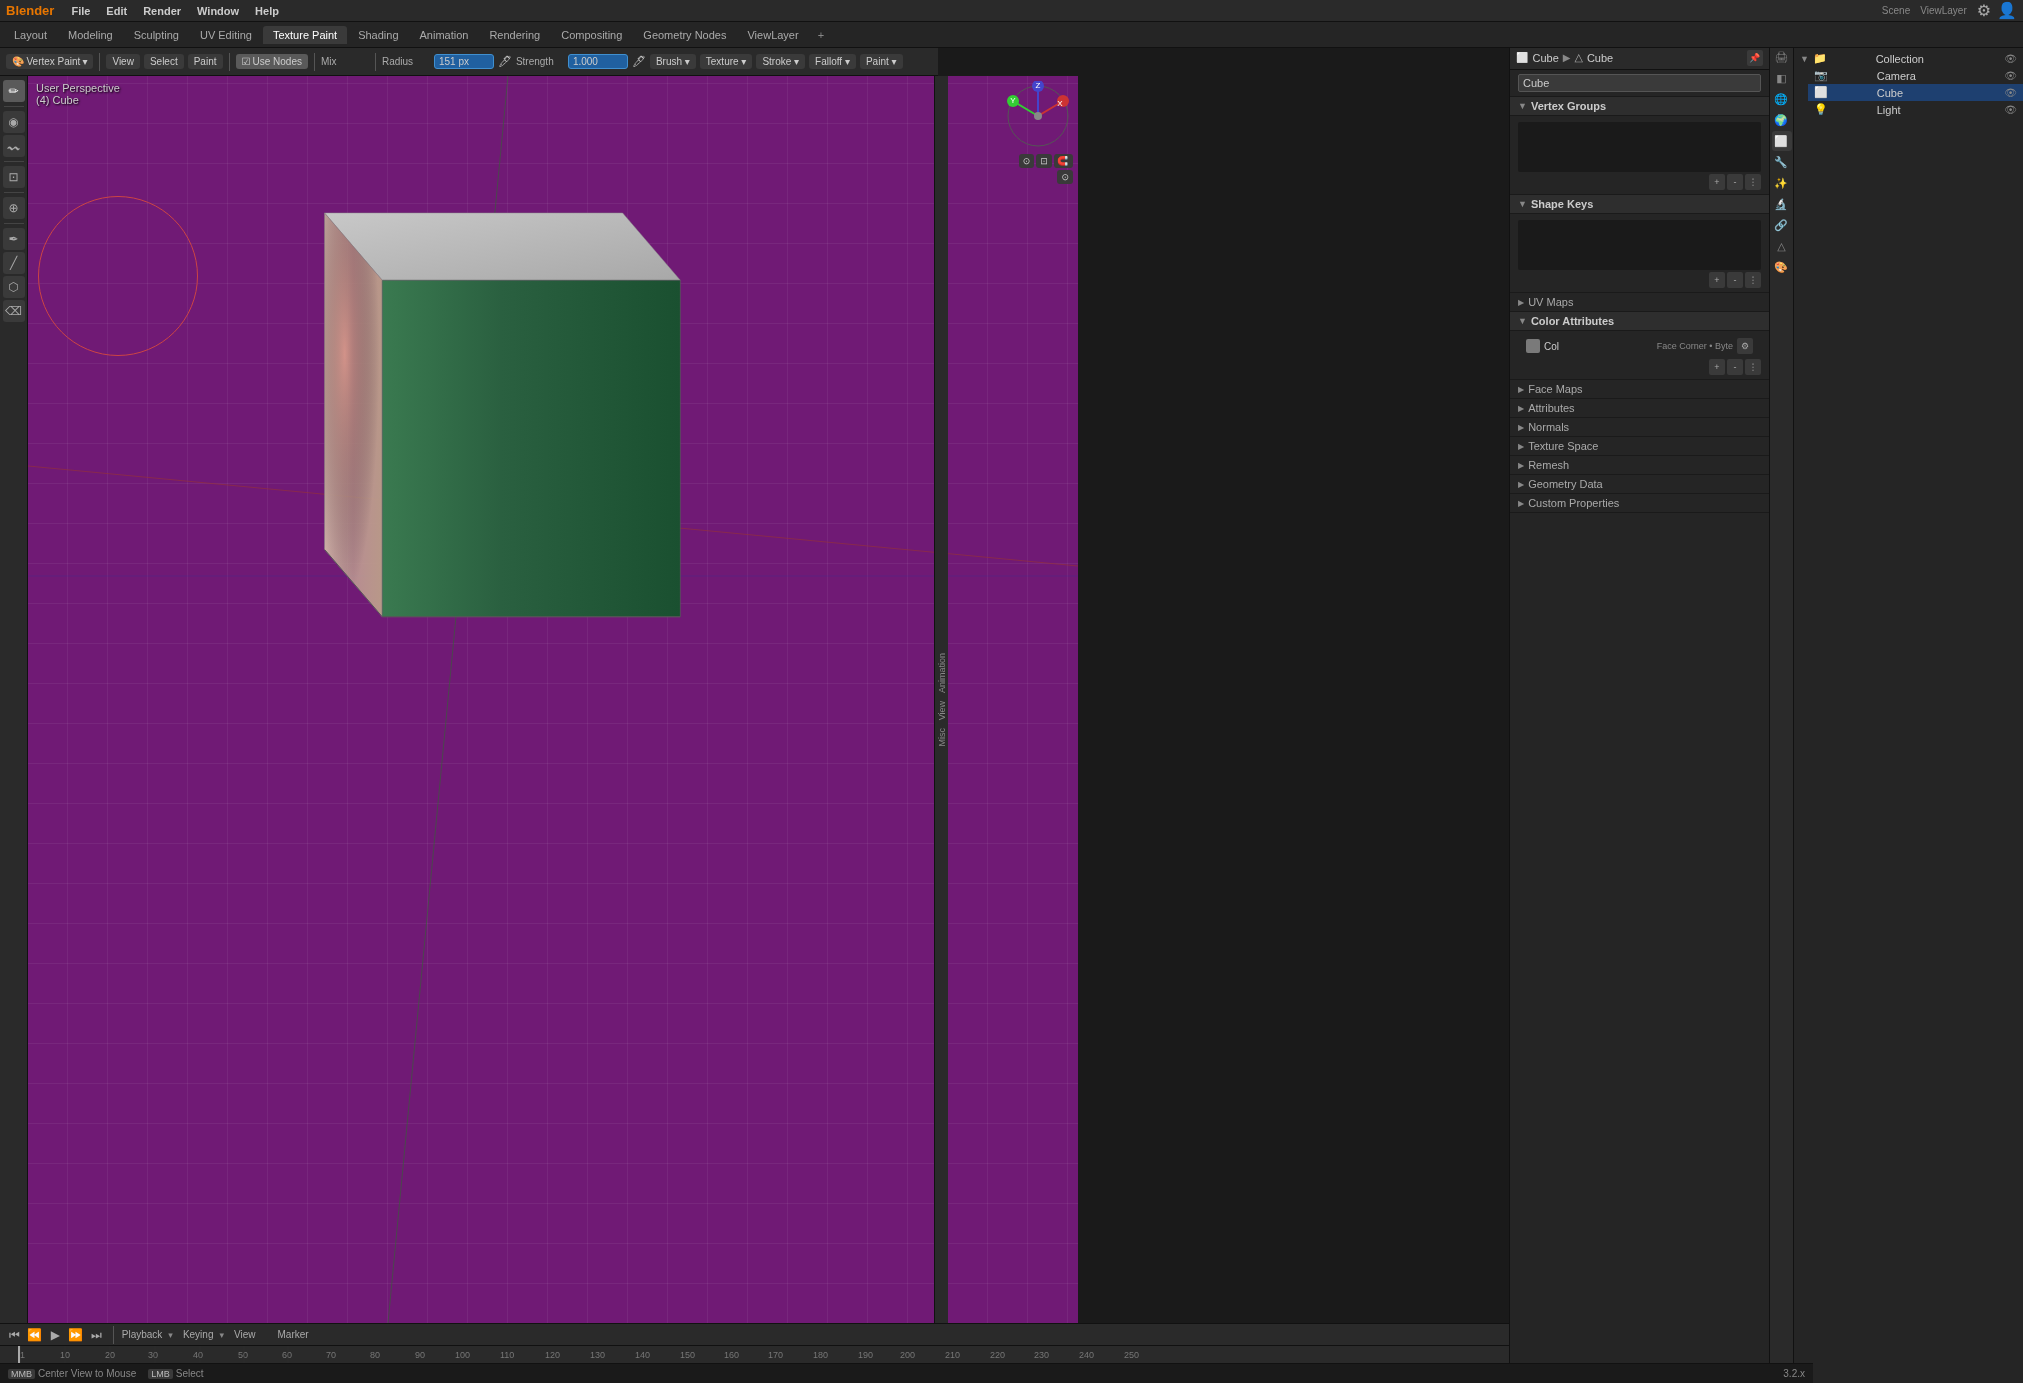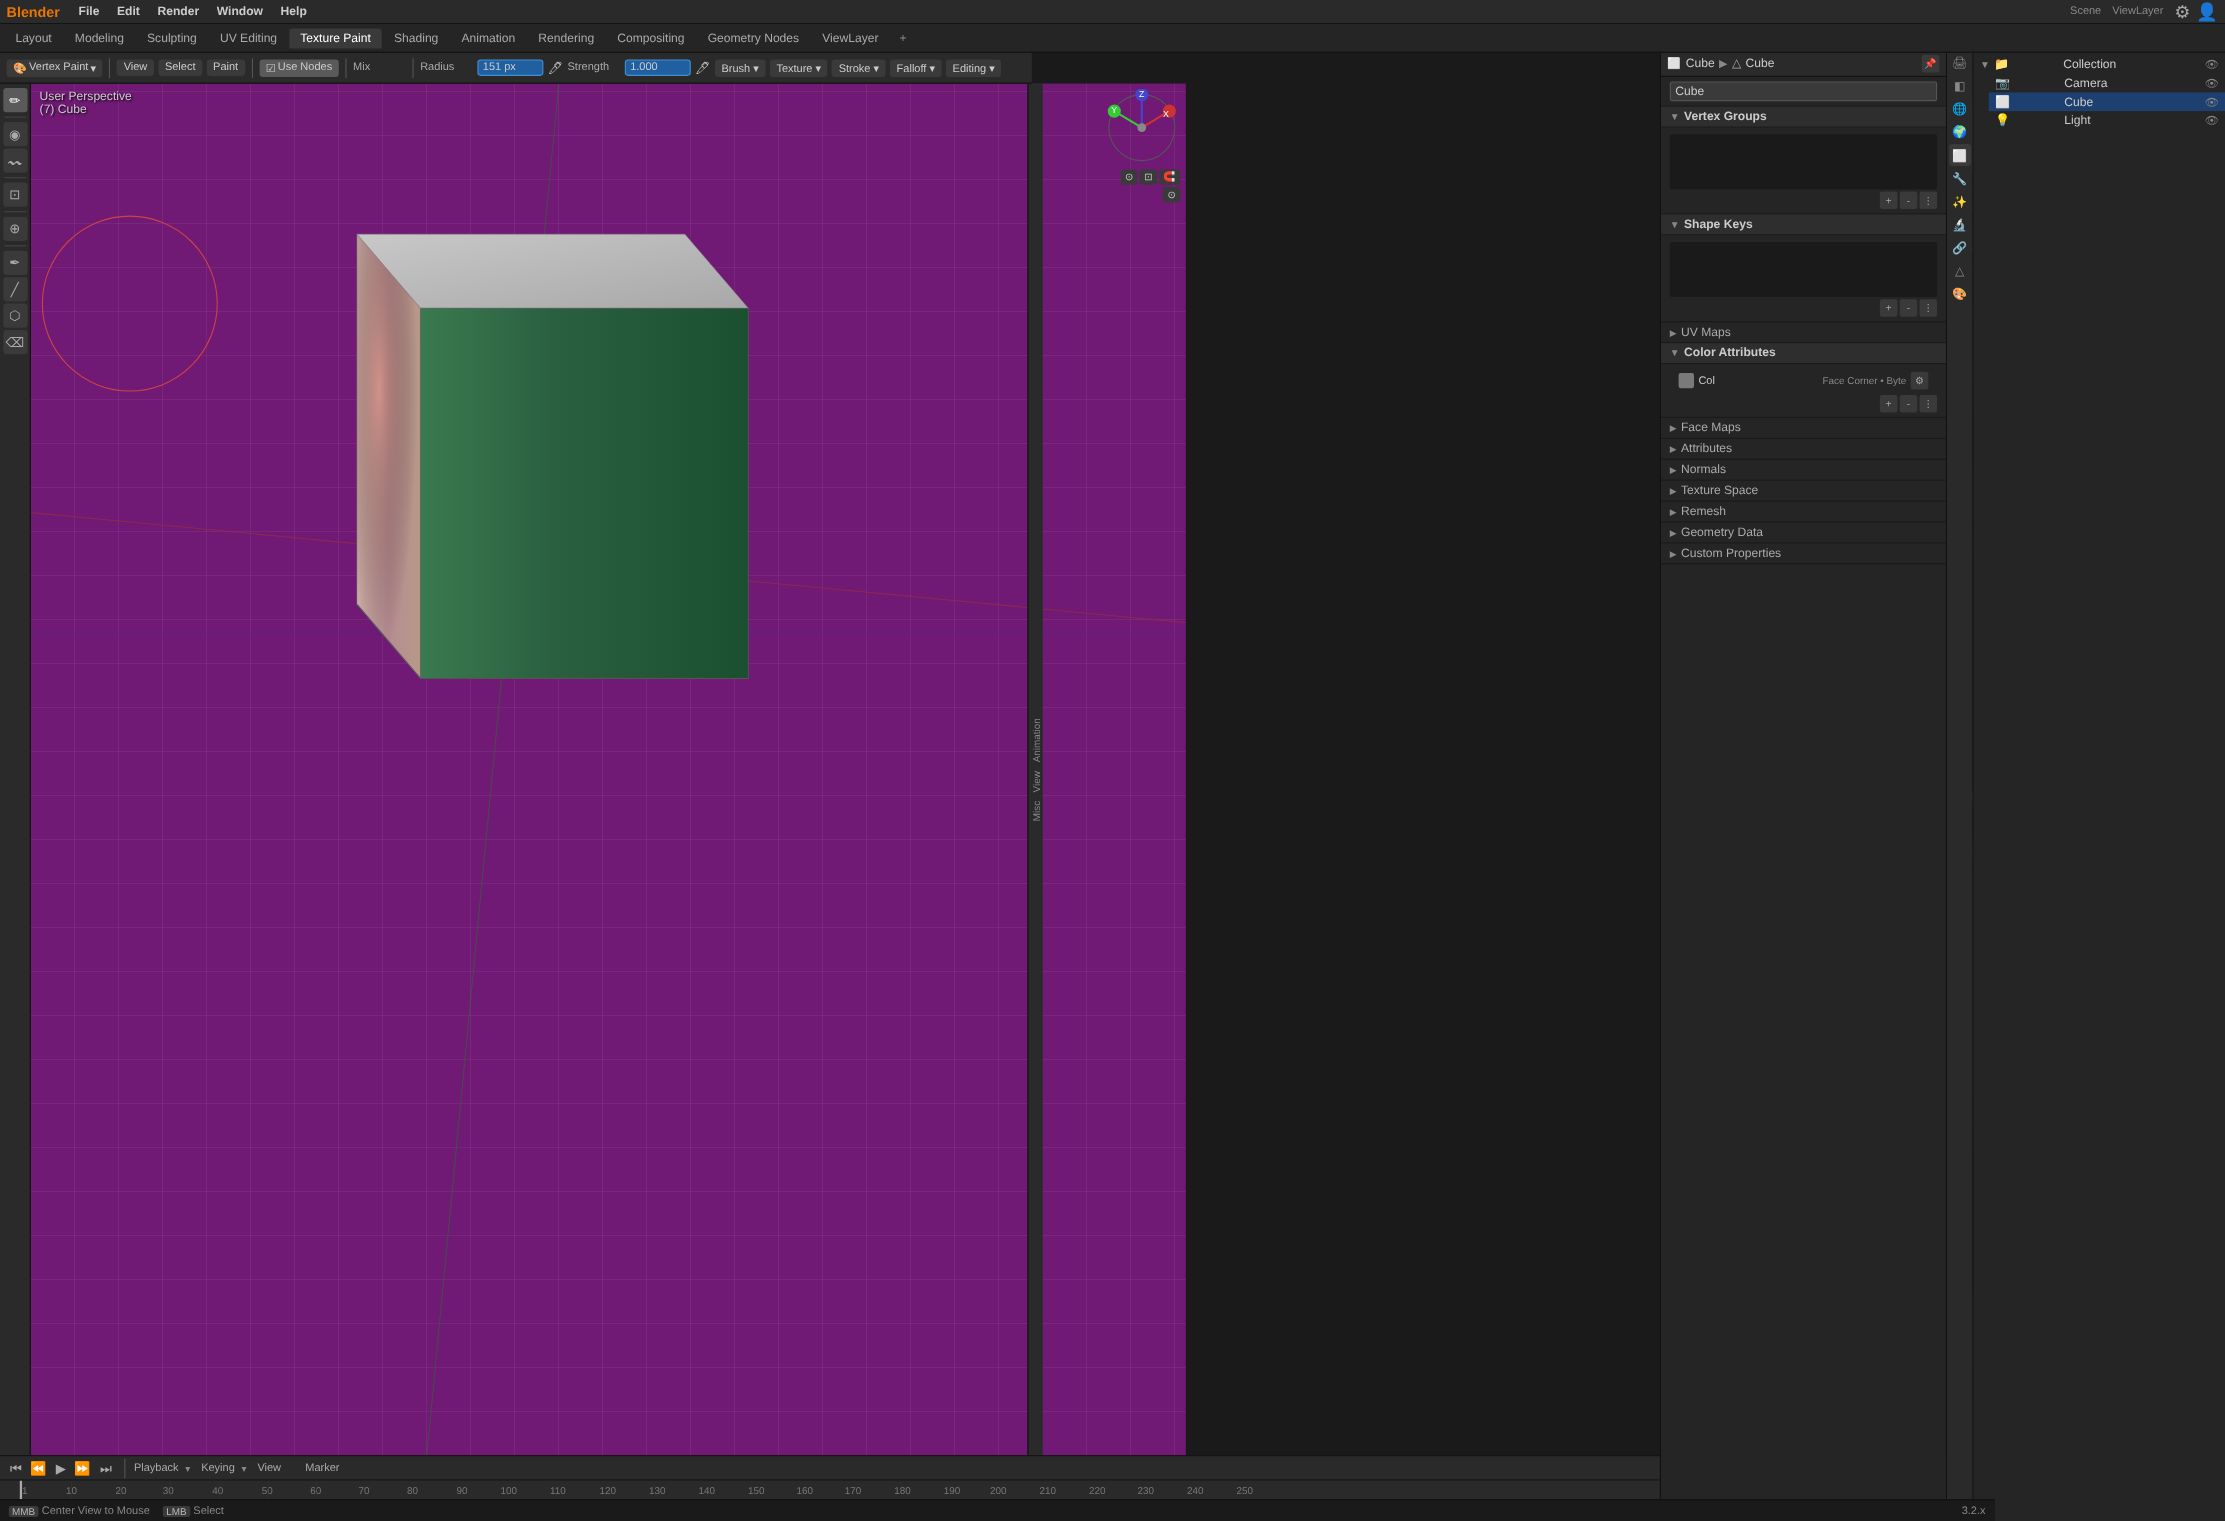--- a/index.html
+++ b/index.html
@@ -663,21 +663,21 @@
   <span class="prop-label">Radius</span>
   <input class="toolbar-input highlighted" value="151 px" style="">
   <span>🖊</span>
   <span class="prop-label">Strength</span>
   <input class="toolbar-input highlighted" style="background: rgb(32, 96, 160); border-color: rgb(64, 144, 208);" value="1.000">
   <span>🖊</span>
   <button class="toolbar-btn">Brush ▾</button>
   <button class="toolbar-btn">Texture ▾</button>
   <button class="toolbar-btn">Stroke ▾</button>
   <button class="toolbar-btn">Falloff ▾</button>
-  <button class="toolbar-btn">Editing ▾</button>
+  <button class="toolbar-btn">Paint ▾</button>
 </div>
 
 <div class="left-tool-panel">
   <div class="tool-icon active" title="Draw">✏</div>
   <div class="tool-separator"></div>
   <div class="tool-icon" title="Fill">◉</div>
   <div class="tool-icon" title="Smear">〰</div>
   <div class="tool-separator"></div>
   <div class="tool-icon" title="Blur">⊡</div>
   <div class="tool-separator"></div>
@@ -734,21 +734,21 @@
 
       <polygon points="110,80 170,150 170,500 110,430" fill="url(#pinkBlush)"></polygon>
 
       <line x1="110" y1="430" x2="170" y2="500" stroke="#555" stroke-width="1"></line>
       <line x1="170" y1="500" x2="480" y2="500" stroke="#555" stroke-width="1"></line>
     </svg>
   </div>
 
   <div class="viewport-info">
     <div>User Perspective</div>
-    <div>(7) Cube</div>
+    <div>(4) Cube</div>
   </div>
 
   <div class="nav-gizmo">
     <svg viewBox="0 0 70 70" width="70" height="70">
 
       <circle cx="35" cy="35" r="30" fill="none" stroke="#555" stroke-width="1"></circle>
 
       <line x1="35" y1="35" x2="60" y2="20" stroke="#cc3333" stroke-width="2"></line>
       <circle cx="60" cy="20" r="6" fill="#cc3333"></circle>
       <text x="57" y="23" fill="white" font-size="8" text-anchor="middle" dominant-baseline="middle">X</text>

